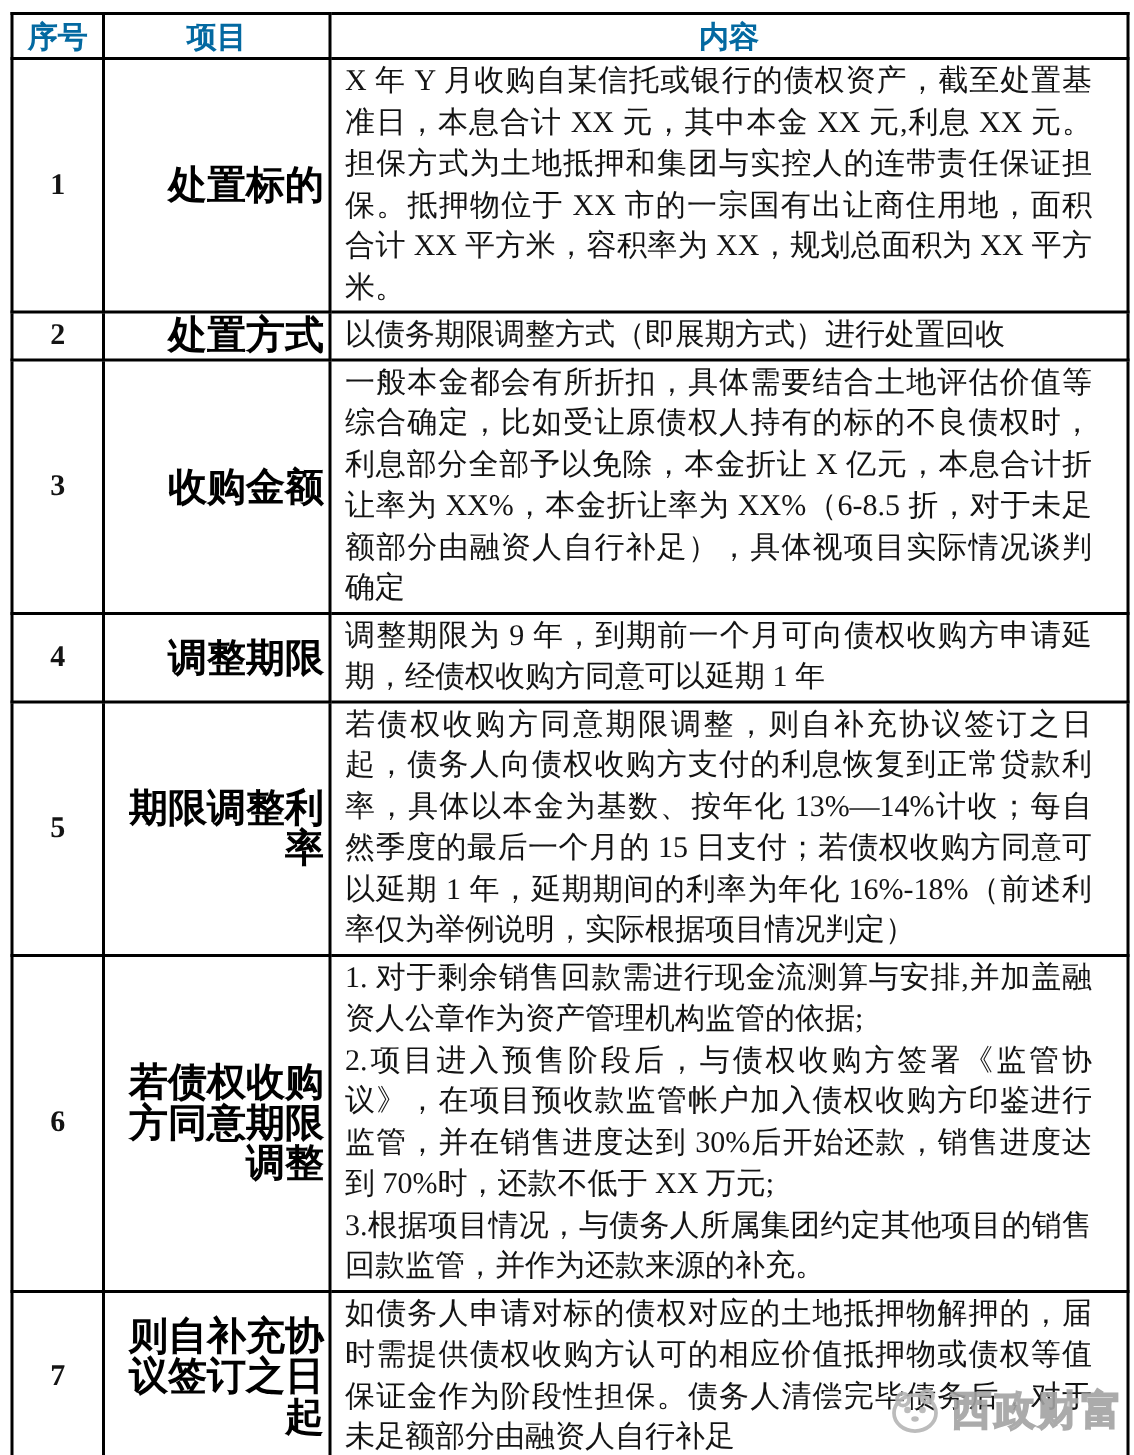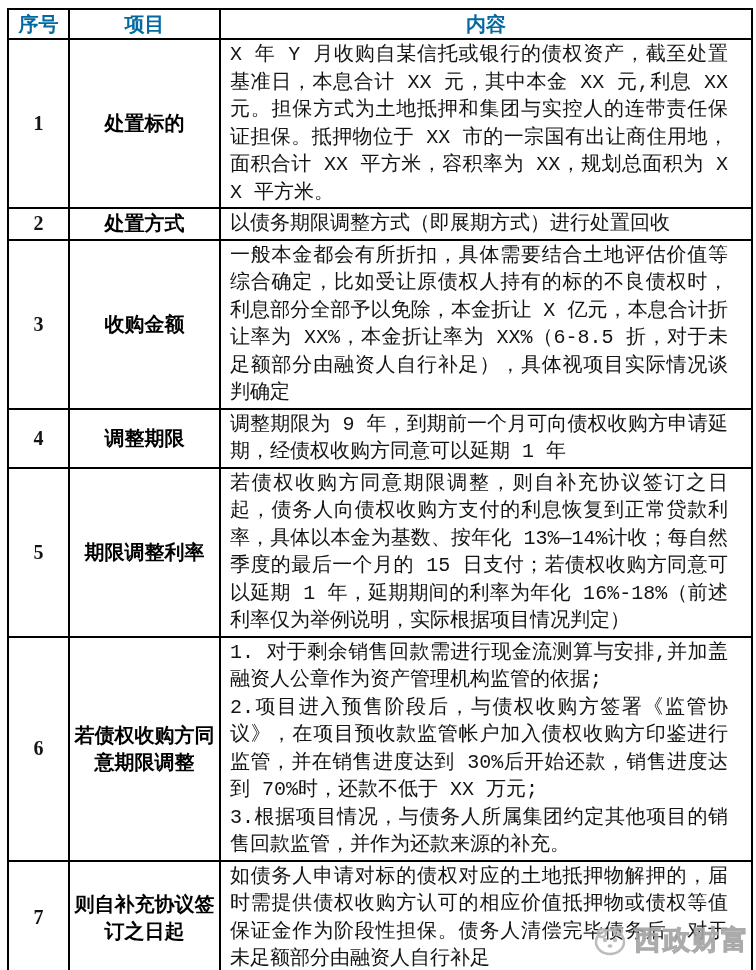--- a/index.html
+++ b/index.html
@@ -46,39 +46,38 @@
   }
   td.cell-no {
     text-align: center;
     vertical-align: middle;
     font-size: 20px;
     font-weight: bold;
     font-family: "Liberation Serif", "DejaVu Serif", serif;
     padding: 0;
   }
   td.cell-item {
-    text-align: center;
+    text-align: right;
     vertical-align: middle;
-    font-size: 20px;
+    font-size: 26px;
     font-weight: bold;
     line-height: 27px;
     font-family: "Liberation Sans", "DejaVu Sans", sans-serif;
     color: #000000;
     padding: 0 3px;
   }
   td.cell-content {
     font-size: 20px;
     line-height: 27.5px;
     padding: 1px 23px 1px 9px;
     text-align: justify;
     vertical-align: middle;
     white-space: pre-line;
     color: #141414;
     word-break: break-all;
-    font-family: Liberation Mono, monospace;
   }
   .watermark {
     position: absolute;
     right: 6px;
     top: 922px;
     display: flex;
     align-items: center;
     gap: 3px;
     pointer-events: none;
     opacity: 0.9;

